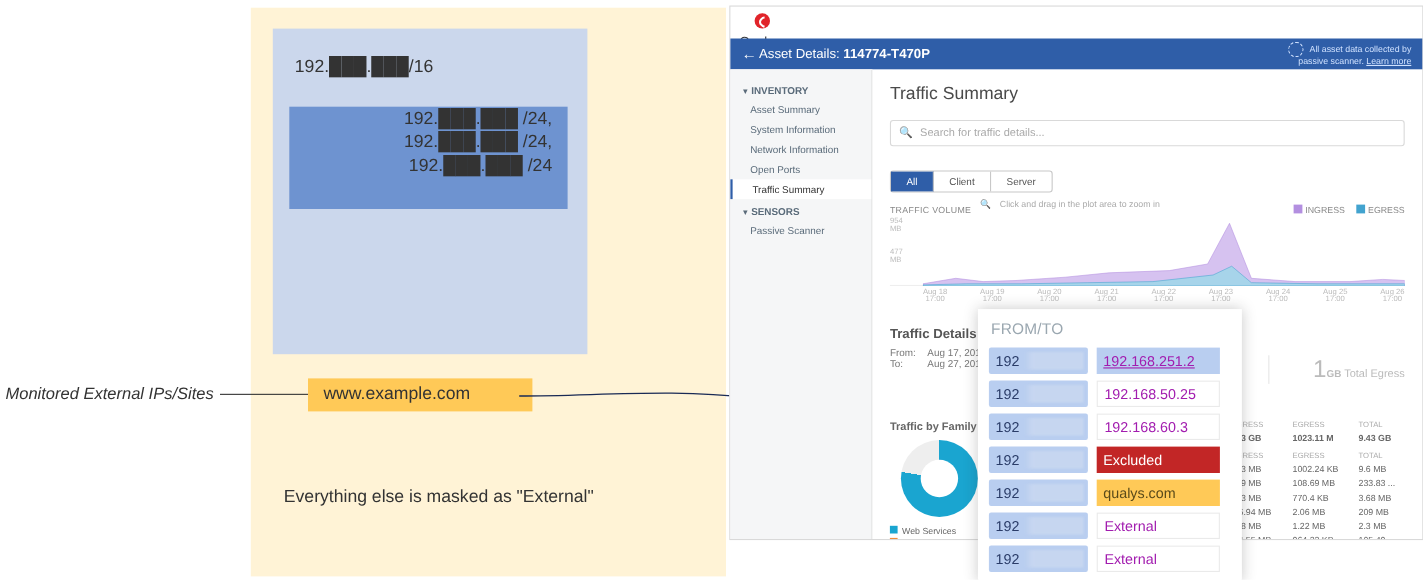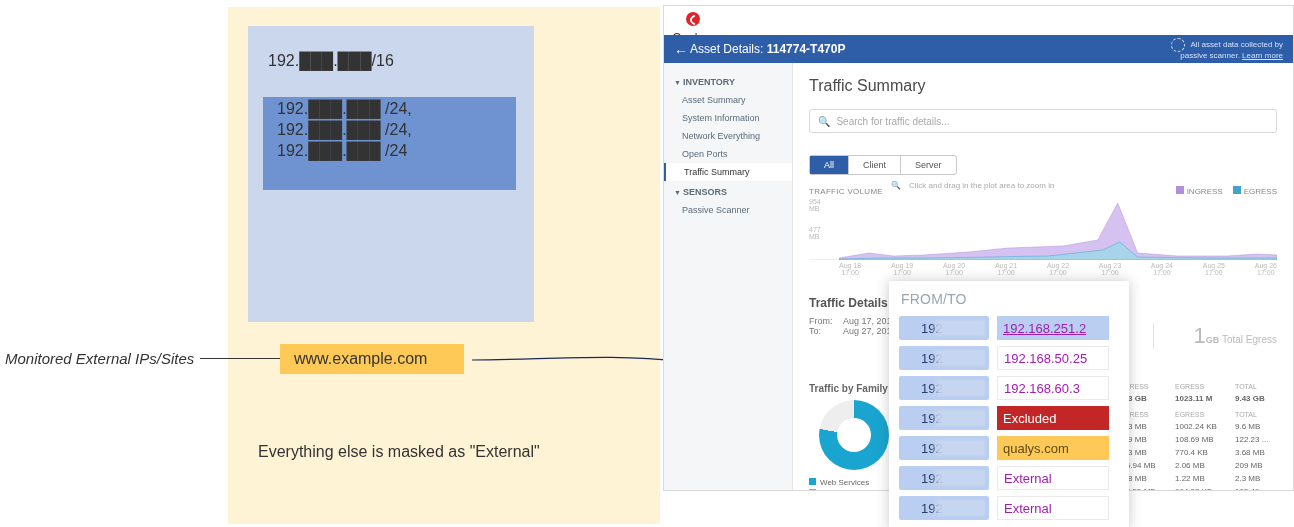--- a/index.html
+++ b/index.html
@@ -4,24 +4,24 @@
 <style>
   * { box-sizing: border-box; }
   html, body { margin: 0; padding: 0; width: 1294px; height: 527px; font-family: Arial, Helvetica, sans-serif; font-size: 12px; color: #333; }
   .canvas { position: relative; width: 1294px; height: 527px; background: #fff; }
 
   
   .yellow-box { position: absolute; left: 228px; top: 7px; width: 432px; height: 517px; background: #fff3d6; }
   .blue-box   { position: absolute; left: 248px; top: 26px; width: 286px; height: 296px; background: #cbd7ec; }
   .blue-inner { position: absolute; left: 263px; top: 97px;  width: 253px; height: 93px;  background: #6e93d0; color: #333; }
   .red-box    { position: absolute; left: 263px; top: 219px; width: 253px; height: 49px;  background: #c00000; color: #fff; }
-  .site-box   { position: absolute; left: 280px; top: 344px; width: 184px; height: 30px;  background: #ffc957; display: flex; align-items: center; padding-left: 14px; }
+  .site-box   { position: absolute; left: 280px; top: 344px; width: 204px; height: 30px;  background: #ffc957; display: flex; align-items: center; padding-left: 14px; }
 
   .blue-box .cidr { position: absolute; left: 20px; top: 26px; font-size: 16px; }
-  .blue-inner .row { font-size: 16px; padding: 3px 14px 0 14px; }
+  .blue-inner .row { font-size: 16px; padding: 3px 14px 0 14px; text-align: right; }
   .red-box .row { font-size: 14px; padding: 3px 14px 0 14px; font-weight: bold; }
   .site-box .txt { font-size: 16px; }
 
   .label-left { position: absolute; left: 5px; top: 350px; font-size: 15px; font-style: italic; }
   .masked-txt { position: absolute; left: 258px; top: 443px; font-size: 16px; }
 
   
   .connector1 { position: absolute; left: 200px; top: 358px; width: 80px; height: 1px; background: #333; }
   
   .curve-svg { position: absolute; left: 470px; top: 350px; width: 570px; height: 180px; pointer-events: none; }
@@ -91,21 +91,21 @@
   .right-tbl .hd { display: flex; gap: 10px; color: #aaa; font-size: 7px; padding-bottom: 2px;}
   .right-tbl .rw { display: flex; gap: 10px; padding: 2px 0;}
   .right-tbl .c1 { width: 48px;} .right-tbl .c2 { width: 50px;} .right-tbl .c3 { width: 42px;}
 
   
   .overlay { position: absolute; left: 889px; top: 281px; width: 240px; background: #fff; box-shadow: 0 0 12px rgba(40,40,40,.25); padding: 10px 0 6px 0;}
   .overlay .oh { display: flex; padding: 0 12px 6px 12px; gap: 12px;}
   .overlay .oh span { font-family: "Arial Narrow", Arial, sans-serif; font-size: 14px; color: #9aa7b0; letter-spacing: .2px;}
   .overlay .grid { display: flex; flex-direction: column;}
   .overlay .orow { display: flex; gap: 8px; padding: 3px 10px;}
-  .overlay .cellL { width: 90px; height: 24px; background: #b9cef0; border-radius: 2px; font-size: 13px; color: #2a3c68; display: flex; align-items: center; padding-left: 22px; position: relative; overflow: hidden;}
+  .overlay .cellL { width: 90px; height: 24px; background: #b9cef0; border-radius: 2px; font-size: 13px; color: #2a3c68; display: flex; align-items: center; padding-left: 6px; position: relative; overflow: hidden;}
   .overlay .cellL:after { content: ""; position: absolute; left: 32px; right: 4px; top: 4px; bottom: 4px; background: linear-gradient(90deg, rgba(255,255,255,0) 0, rgba(200,215,240,.9) 8px); filter: blur(1px);}
   .overlay .cellR { width: 112px; height: 24px; display: flex; align-items: center; padding-left: 6px; font-size: 13px; color: #a21caf;}
   .overlay .cellR.blue { background: #b9cef0; text-decoration: underline;}
   .overlay .cellR.white { background: #fff; border: 1px solid #eaeaea;}
   .overlay .cellR.red { background: #c22626; color: #fff;}
   .overlay .cellR.amber { background: #ffc957; color: #5a4a1a;}
 </style>
 </head>
 <body>
 
@@ -151,21 +151,21 @@
           <span>All asset data collected by</span><br>
           <span>passive scanner. </span><a href="#">Learn more</a>
         </span>
       </span>
     </div>
 
     <div class="sidenav">
       <div class="section">INVENTORY</div>
       <div class="item">Asset Summary</div>
       <div class="item">System Information</div>
-      <div class="item">Network Everything</div>
+      <div class="item">Network Information</div>
       <div class="item">Open Ports</div>
       <div class="item sel">Traffic Summary</div>
       <div class="section">SENSORS</div>
       <div class="item">Passive Scanner</div>
     </div>
 
     <div class="main">
       <div class="page-title">Traffic Summary</div>
       <div class="search-bar">
         <span>🔍</span>
@@ -258,21 +258,21 @@
         </div>
         <div id="rtrows">
             <div class="rw">
               <span class="c1">9.63 MB</span>
               <span class="c2">1002.24 KB</span>
               <span class="c3">9.6 MB</span>
             </div>
             <div class="rw">
               <span class="c1">93.9 MB</span>
               <span class="c2">108.69 MB</span>
-              <span class="c3">122.23 ...</span>
+              <span class="c3">233.83 ...</span>
             </div>
             <div class="rw">
               <span class="c1">2.93 MB</span>
               <span class="c2">770.4 KB</span>
               <span class="c3">3.68 MB</span>
             </div>
             <div class="rw">
               <span class="c1">206.94 MB</span>
               <span class="c2">2.06 MB</span>
               <span class="c3">209 MB</span>

